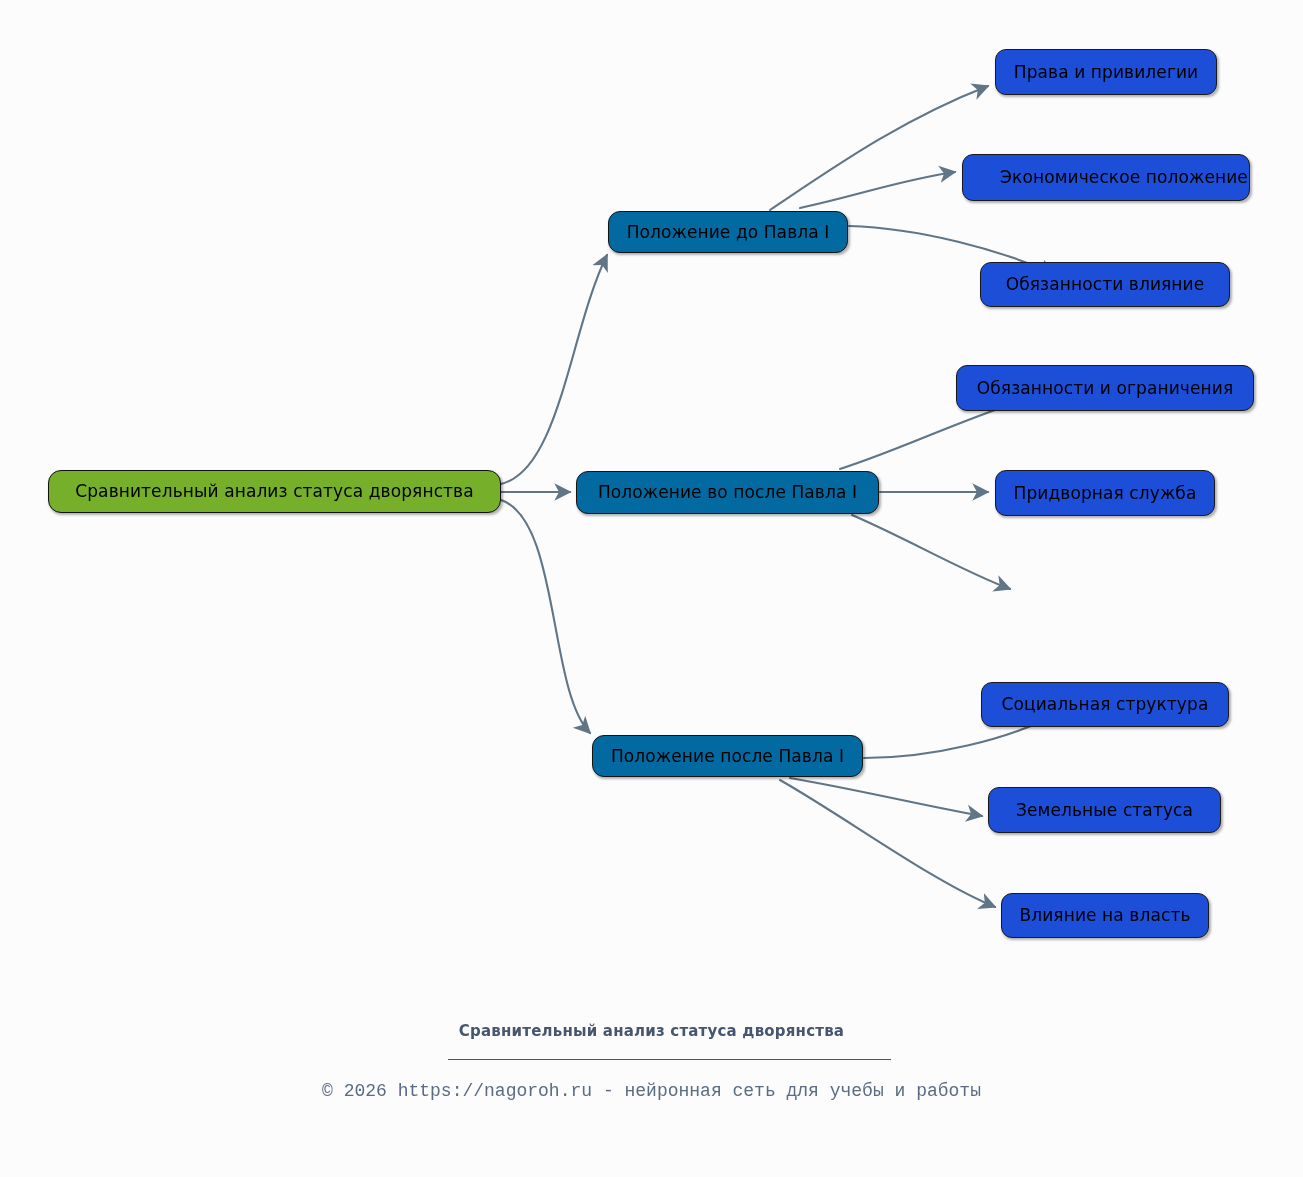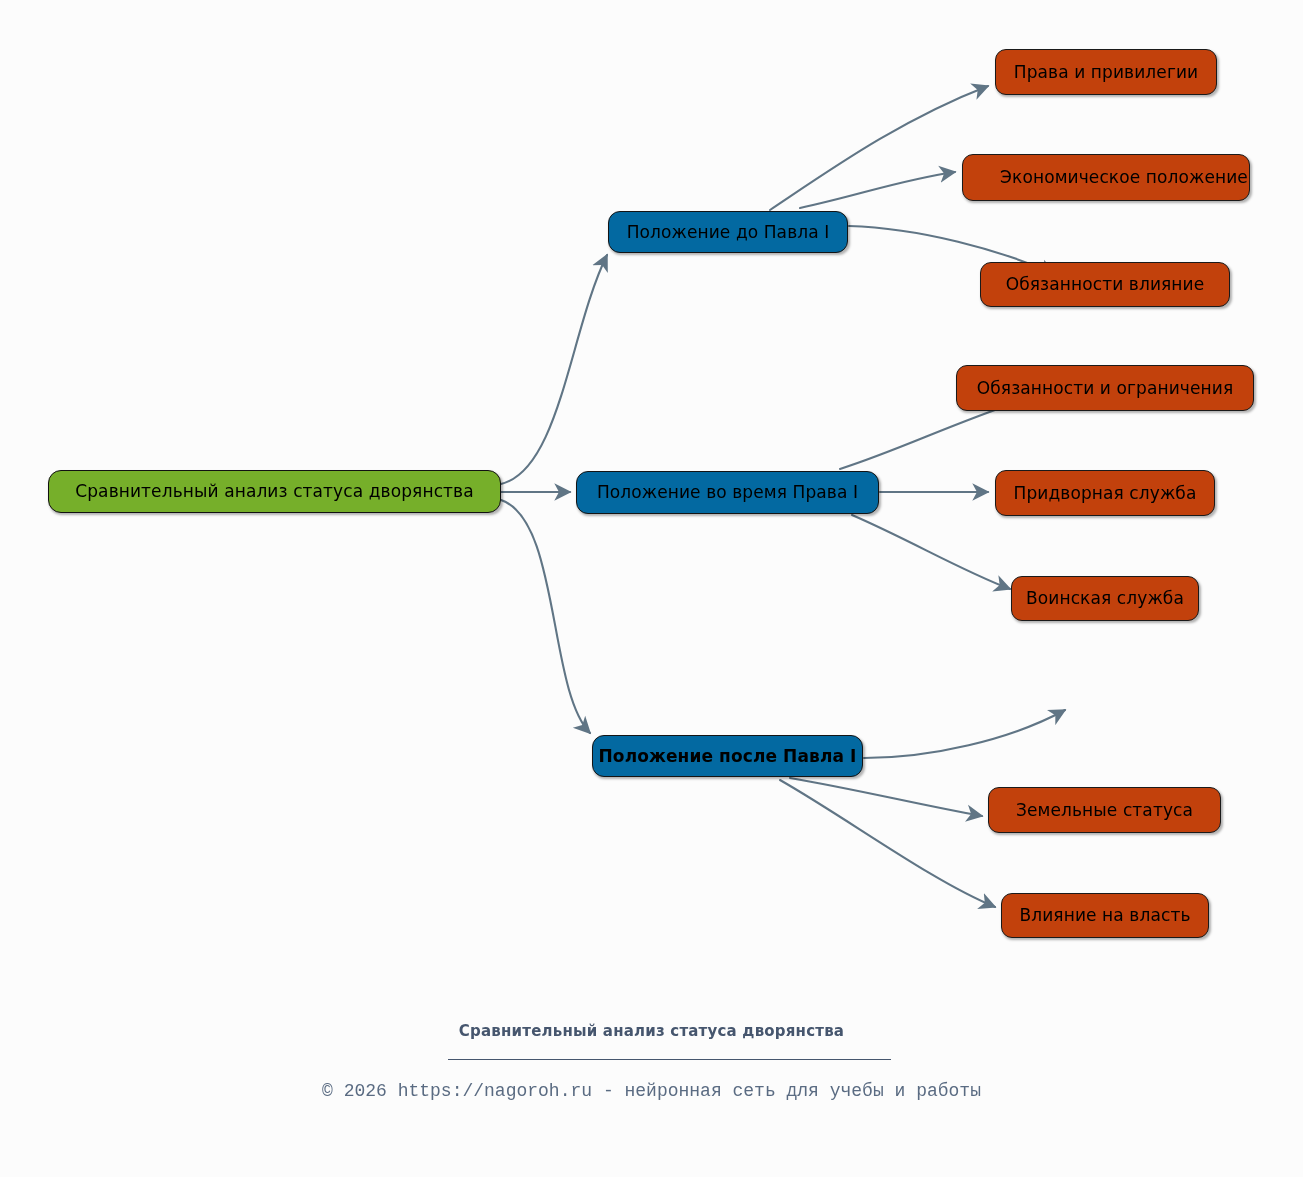--- a/index.html
+++ b/index.html
@@ -46,21 +46,21 @@
     background: #76af2a;
     border-color: #111111;
     border-radius: 13px;
   }
   .node.branch {
     background: #0369a1;
     border-color: #141414;
     border-radius: 12px;
   }
   .node.leaf {
-    background: #c2410c;
+    background: #1d4ed8;
     border-color: #1a1a1a;
   }
   .node span {
     display: block;
     pointer-events: none;
   }
   #footer-title {
     position: absolute;
     left: 0;
     top: 1022px;
@@ -120,24 +120,24 @@
 
   <div class="node root" style="left: 48px; top: 470px; width: 453px; height: 43px;">
     <span>Сравнительный анализ статуса дворянства</span>
   </div>
 
   <div class="node branch" style="left: 608px; top: 211px; width: 240px; height: 42px;">
     <span>Положение до Павла I</span>
   </div>
 
   <div class="node branch" style="left: 576px; top: 471px; width: 303px; height: 43px;">
-    <span>Положение во время Права I</span>
+    <span>Положение во после Павла I</span>
   </div>
 
-  <div class="node branch" style="left: 592px; top: 735px; width: 271px; height: 42px; font-weight: bold;">
+  <div class="node branch" style="left: 592px; top: 735px; width: 271px; height: 42px;">
     <span>Положение после Павла I</span>
   </div>
 
   <div class="node leaf" style="left: 995px; top: 49px; width: 222px; height: 46px;">
     <span>Права и привилегии</span>
   </div>
 
   <div class="node leaf" style="left: 962px; top: 154px; width: 288px; height: 47px; padding-left: 36px;">
     <span>Экономическое положение</span>
   </div>
@@ -147,24 +147,24 @@
   </div>
 
   <div class="node leaf" style="left: 956px; top: 365px; width: 298px; height: 46px;">
     <span>Обязанности и ограничения</span>
   </div>
 
   <div class="node leaf" style="left: 995px; top: 470px; width: 220px; height: 46px;">
     <span>Придворная служба</span>
   </div>
 
-  <div class="node leaf" style="left: 1011px; top: 576px; width: 188px; height: 45px;">
-    <span>Воинская служба</span>
+
+  <div class="node leaf" style="left: 981px; top: 682px; width: 248px; height: 45px;">
+    <span>Социальная структура</span>
   </div>
-
 
   <div class="node leaf" style="left: 988px; top: 787px; width: 233px; height: 46px;">
     <span>Земельные статуса</span>
   </div>
 
   <div class="node leaf" style="left: 1001px; top: 893px; width: 208px; height: 45px;">
     <span>Влияние на власть</span>
   </div>
 
   <div id="footer-title">Сравнительный анализ статуса дворянства</div>

